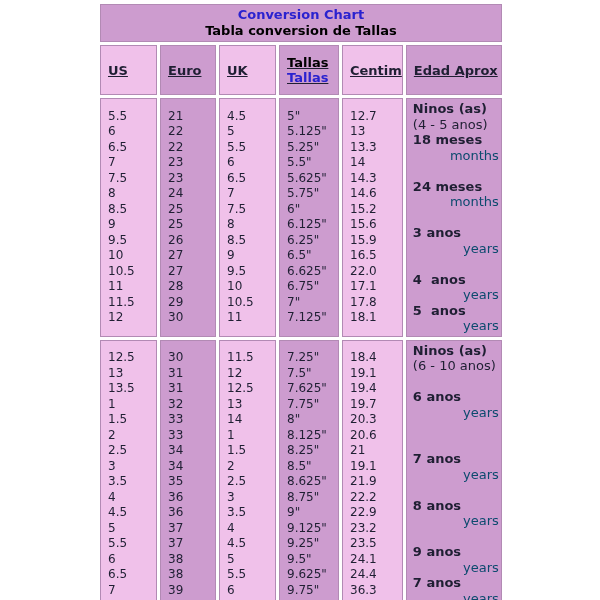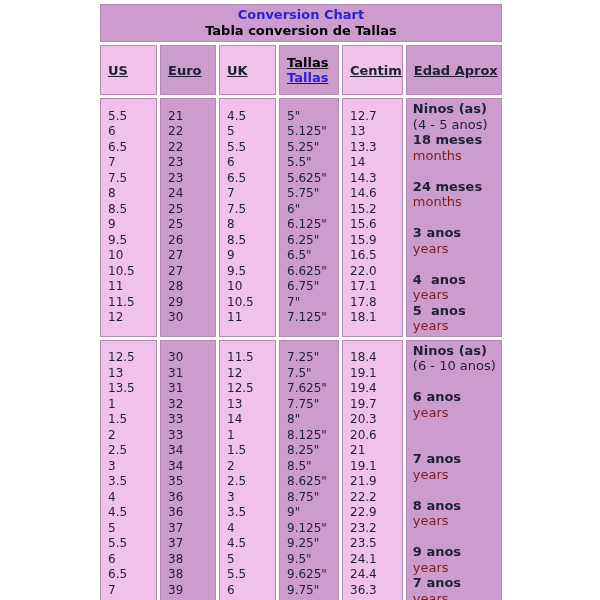--- a/index.html
+++ b/index.html
@@ -32,21 +32,21 @@
   .blue{color:#2a22cf;}
   .blacktxt{color:#000000;}
   td.hdr{
     font-size:13px;font-weight:bold;line-height:15px;
     height:44px;
     text-decoration:underline;
   }
   .line{white-space:pre-wrap;min-height:15.5px;}
   td.edadcell .line{font-size:13px;}
   td.edadcell .line.bold{font-weight:bold;}
-  td.edadcell .line.blue{color:#7f1d1d;}
+  td.edadcell .line.blue{color:#0c4a6e;text-align:right;}
   td.edadcell{padding-left:6px;padding-right:2px;}
 </style>
 </head>
 <body>
 
 <div class="page">
   <table class="conv">
     <colgroup>
       <col style="width:57px">
         <col style="width:56px">

